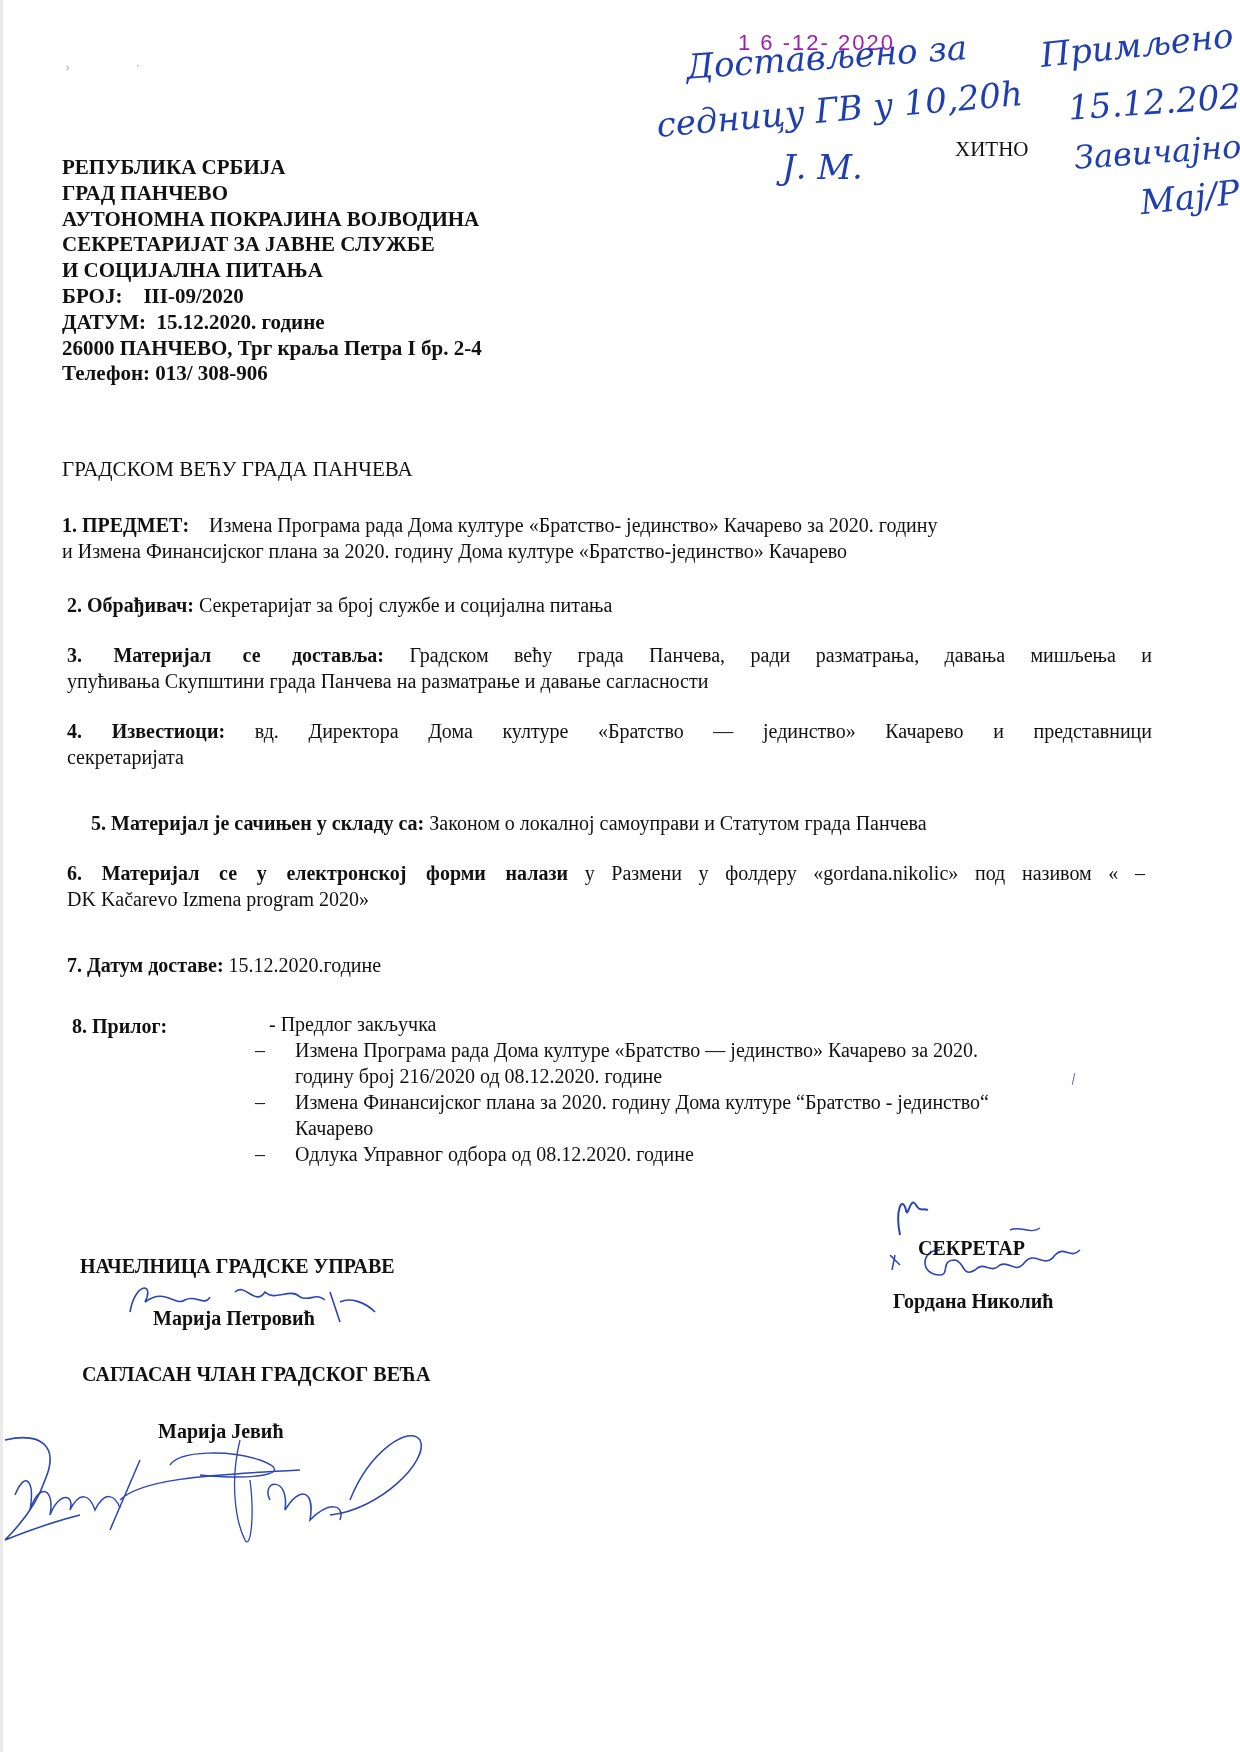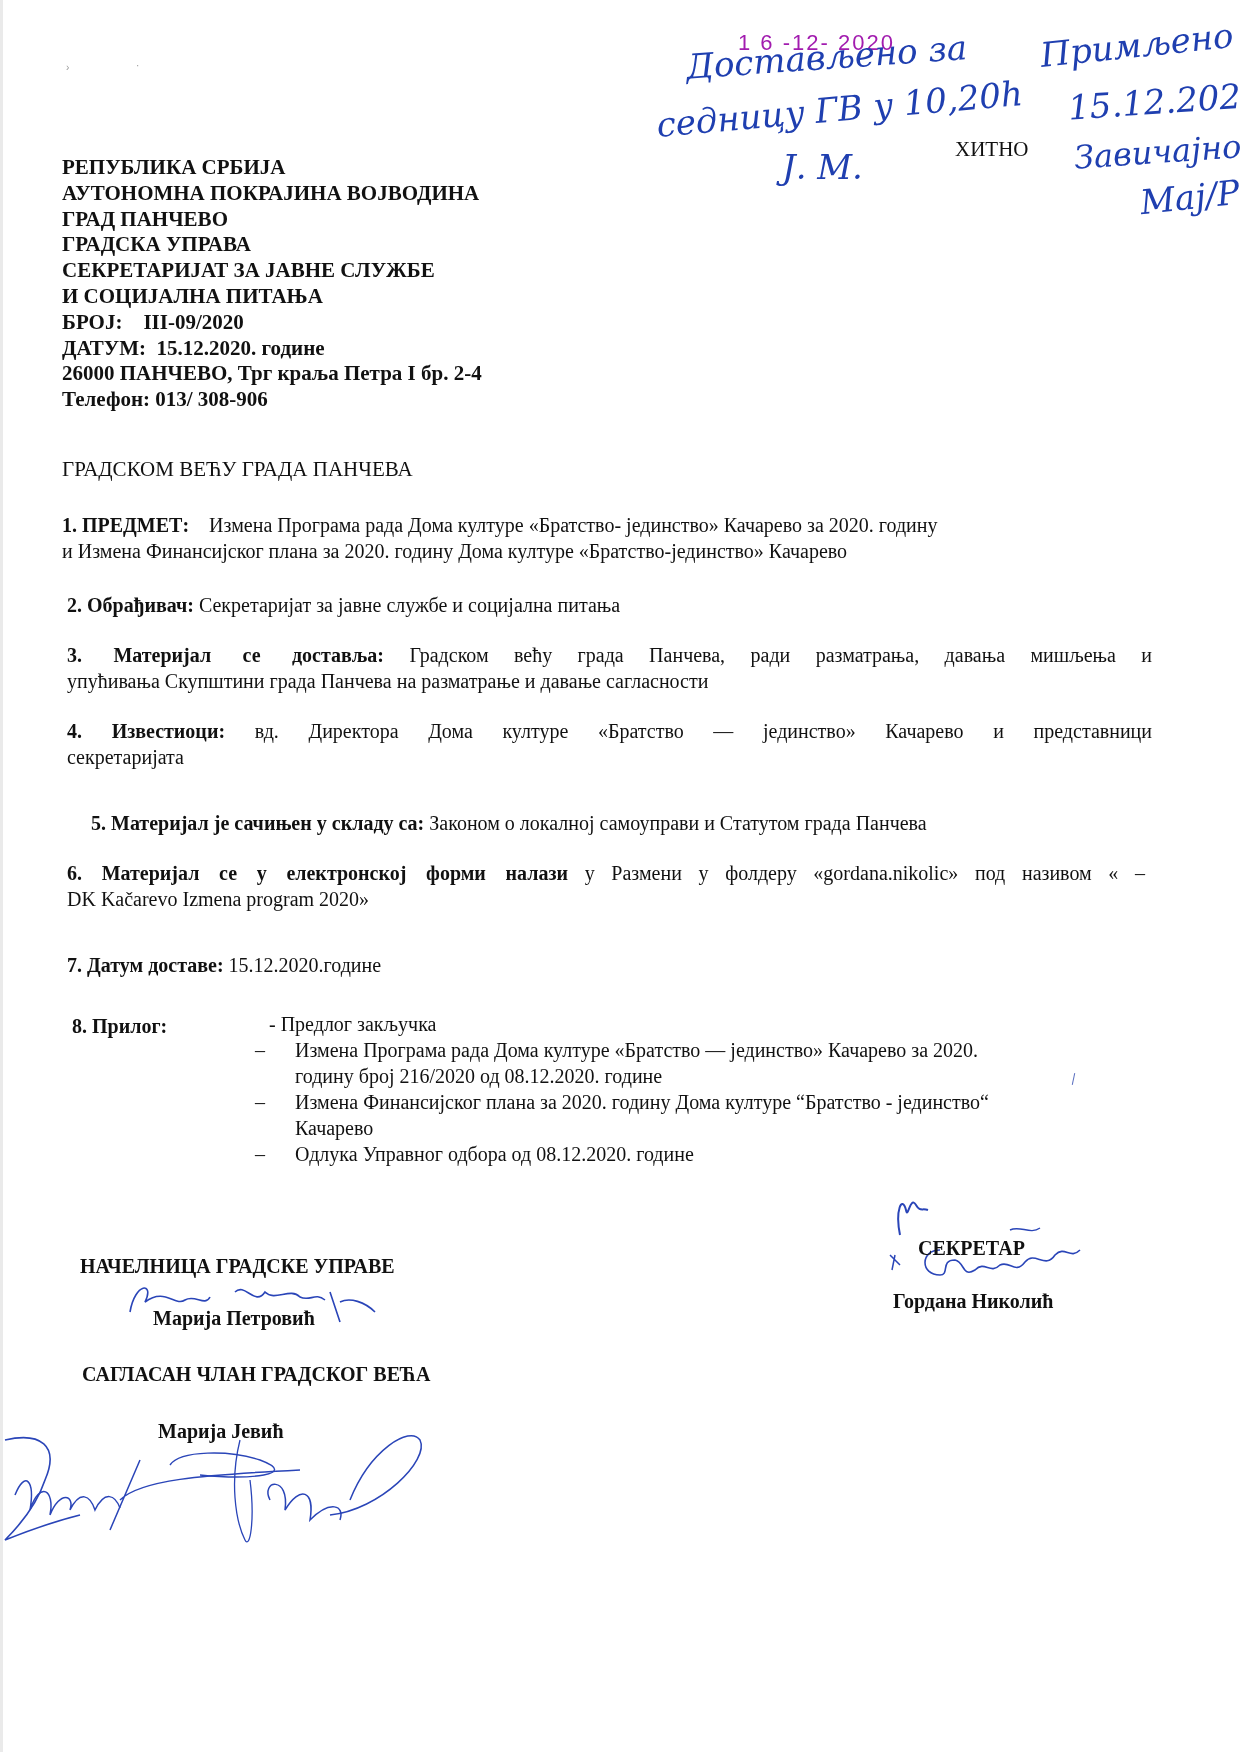--- a/index.html
+++ b/index.html
@@ -66,44 +66,43 @@
 </div>
 <div class="hw" style="left:1074px;top:136px;font-size:32px;transform:rotate(-4deg);">
   <div>Завичајно</div>
 </div>
 <div class="hw" style="left:1140px;top:180px;font-size:34px;transform:rotate(-6deg);">
   <div>Мај/Р</div>
 </div>
 
 <div class="header">
   <div>РЕПУБЛИКА СРБИЈА</div>
+  <div>ГРАД ПАНЧЕВО</div>
   <div>АУТОНОМНА ПОКРАЈИНА ВОЈВОДИНА</div>
-  <div>ГРАД ПАНЧЕВО</div>
-  <div>ГРАДСКА  УПРАВА</div>
   <div>СЕКРЕТАРИЈАТ ЗА ЈАВНЕ СЛУЖБЕ</div>
   <div>И СОЦИЈАЛНА ПИТАЊА</div>
   <div style="white-space:pre;">БРОЈ:    III-09/2020</div>
   <div style="white-space:pre;">ДАТУМ:  15.12.2020. године</div>
   <div>26000 ПАНЧЕВО, Трг краља Петра I бр. 2-4</div>
   <div>Телефон: 013/ 308-906</div>
 </div>
 
 <div class="addressee">ГРАДСКОМ ВЕЋУ ГРАДА ПАНЧЕВА</div>
 
 <div class="item" style="top:500px;left:62px;">
   <div style="white-space:nowrap;margin-top:12px;">
     <b>1. ПРЕДМЕТ:</b>&nbsp;&nbsp;&nbsp;
     <span>Измена Програма рада Дома културе «Братство- јединство» Качарево за 2020. годину</span>
   </div>
   <div style="white-space:nowrap;">и Измена Финансијског плана  за 2020. годину Дома културе  «Братство-јединство» Качарево</div>
 </div>
 
 <div class="item" style="top:592px;">
   <b>2. Обрађивач:</b>
-  <span>Секретаријат за јавне службе и социјална питања</span>
+  <span>Секретаријат за број службе и социјална питања</span>
 </div>
 
 <div class="item" style="top:642px;width:1085px;">
   <div class="just-first" style="text-align-last:justify;">
     <b style="word-spacing:6px;">3. Материјал се доставља:</b>
     <span>Градском већу града Панчева, ради разматрања, давања мишљења и</span>
   </div>
   <div>упућивања Скупштини града Панчева на разматрање и давање сагласности</div>
 </div>
 

